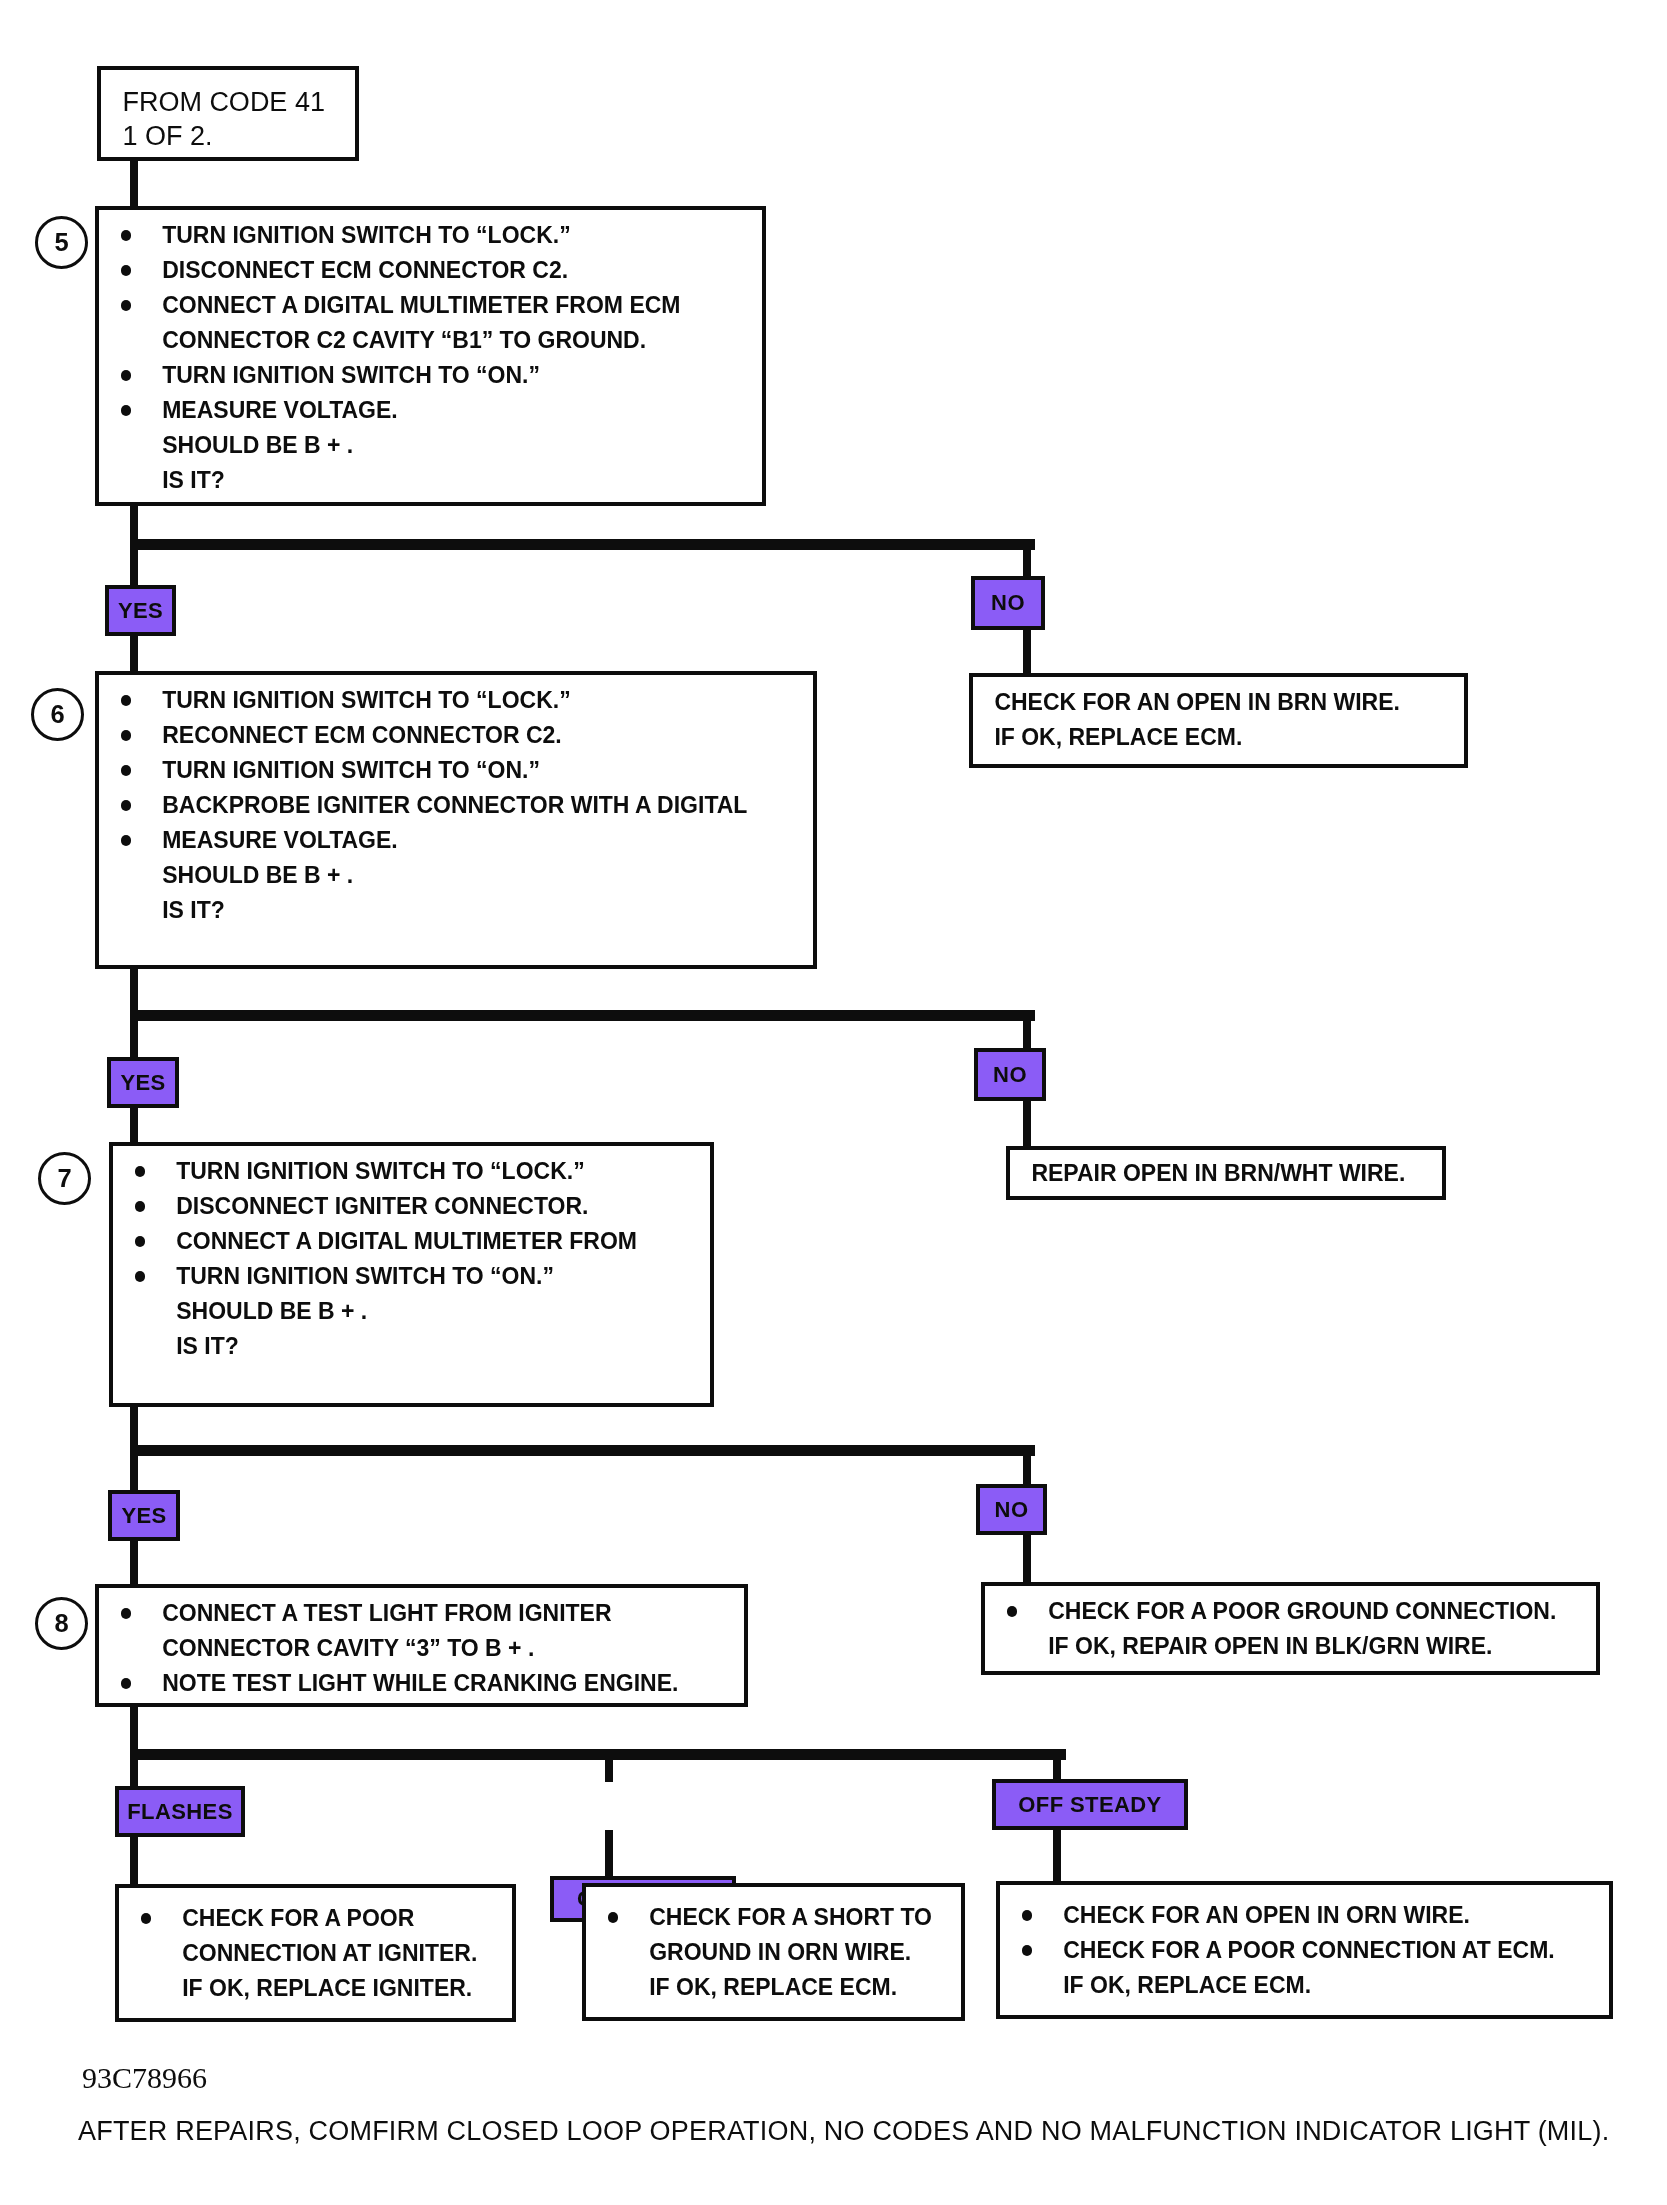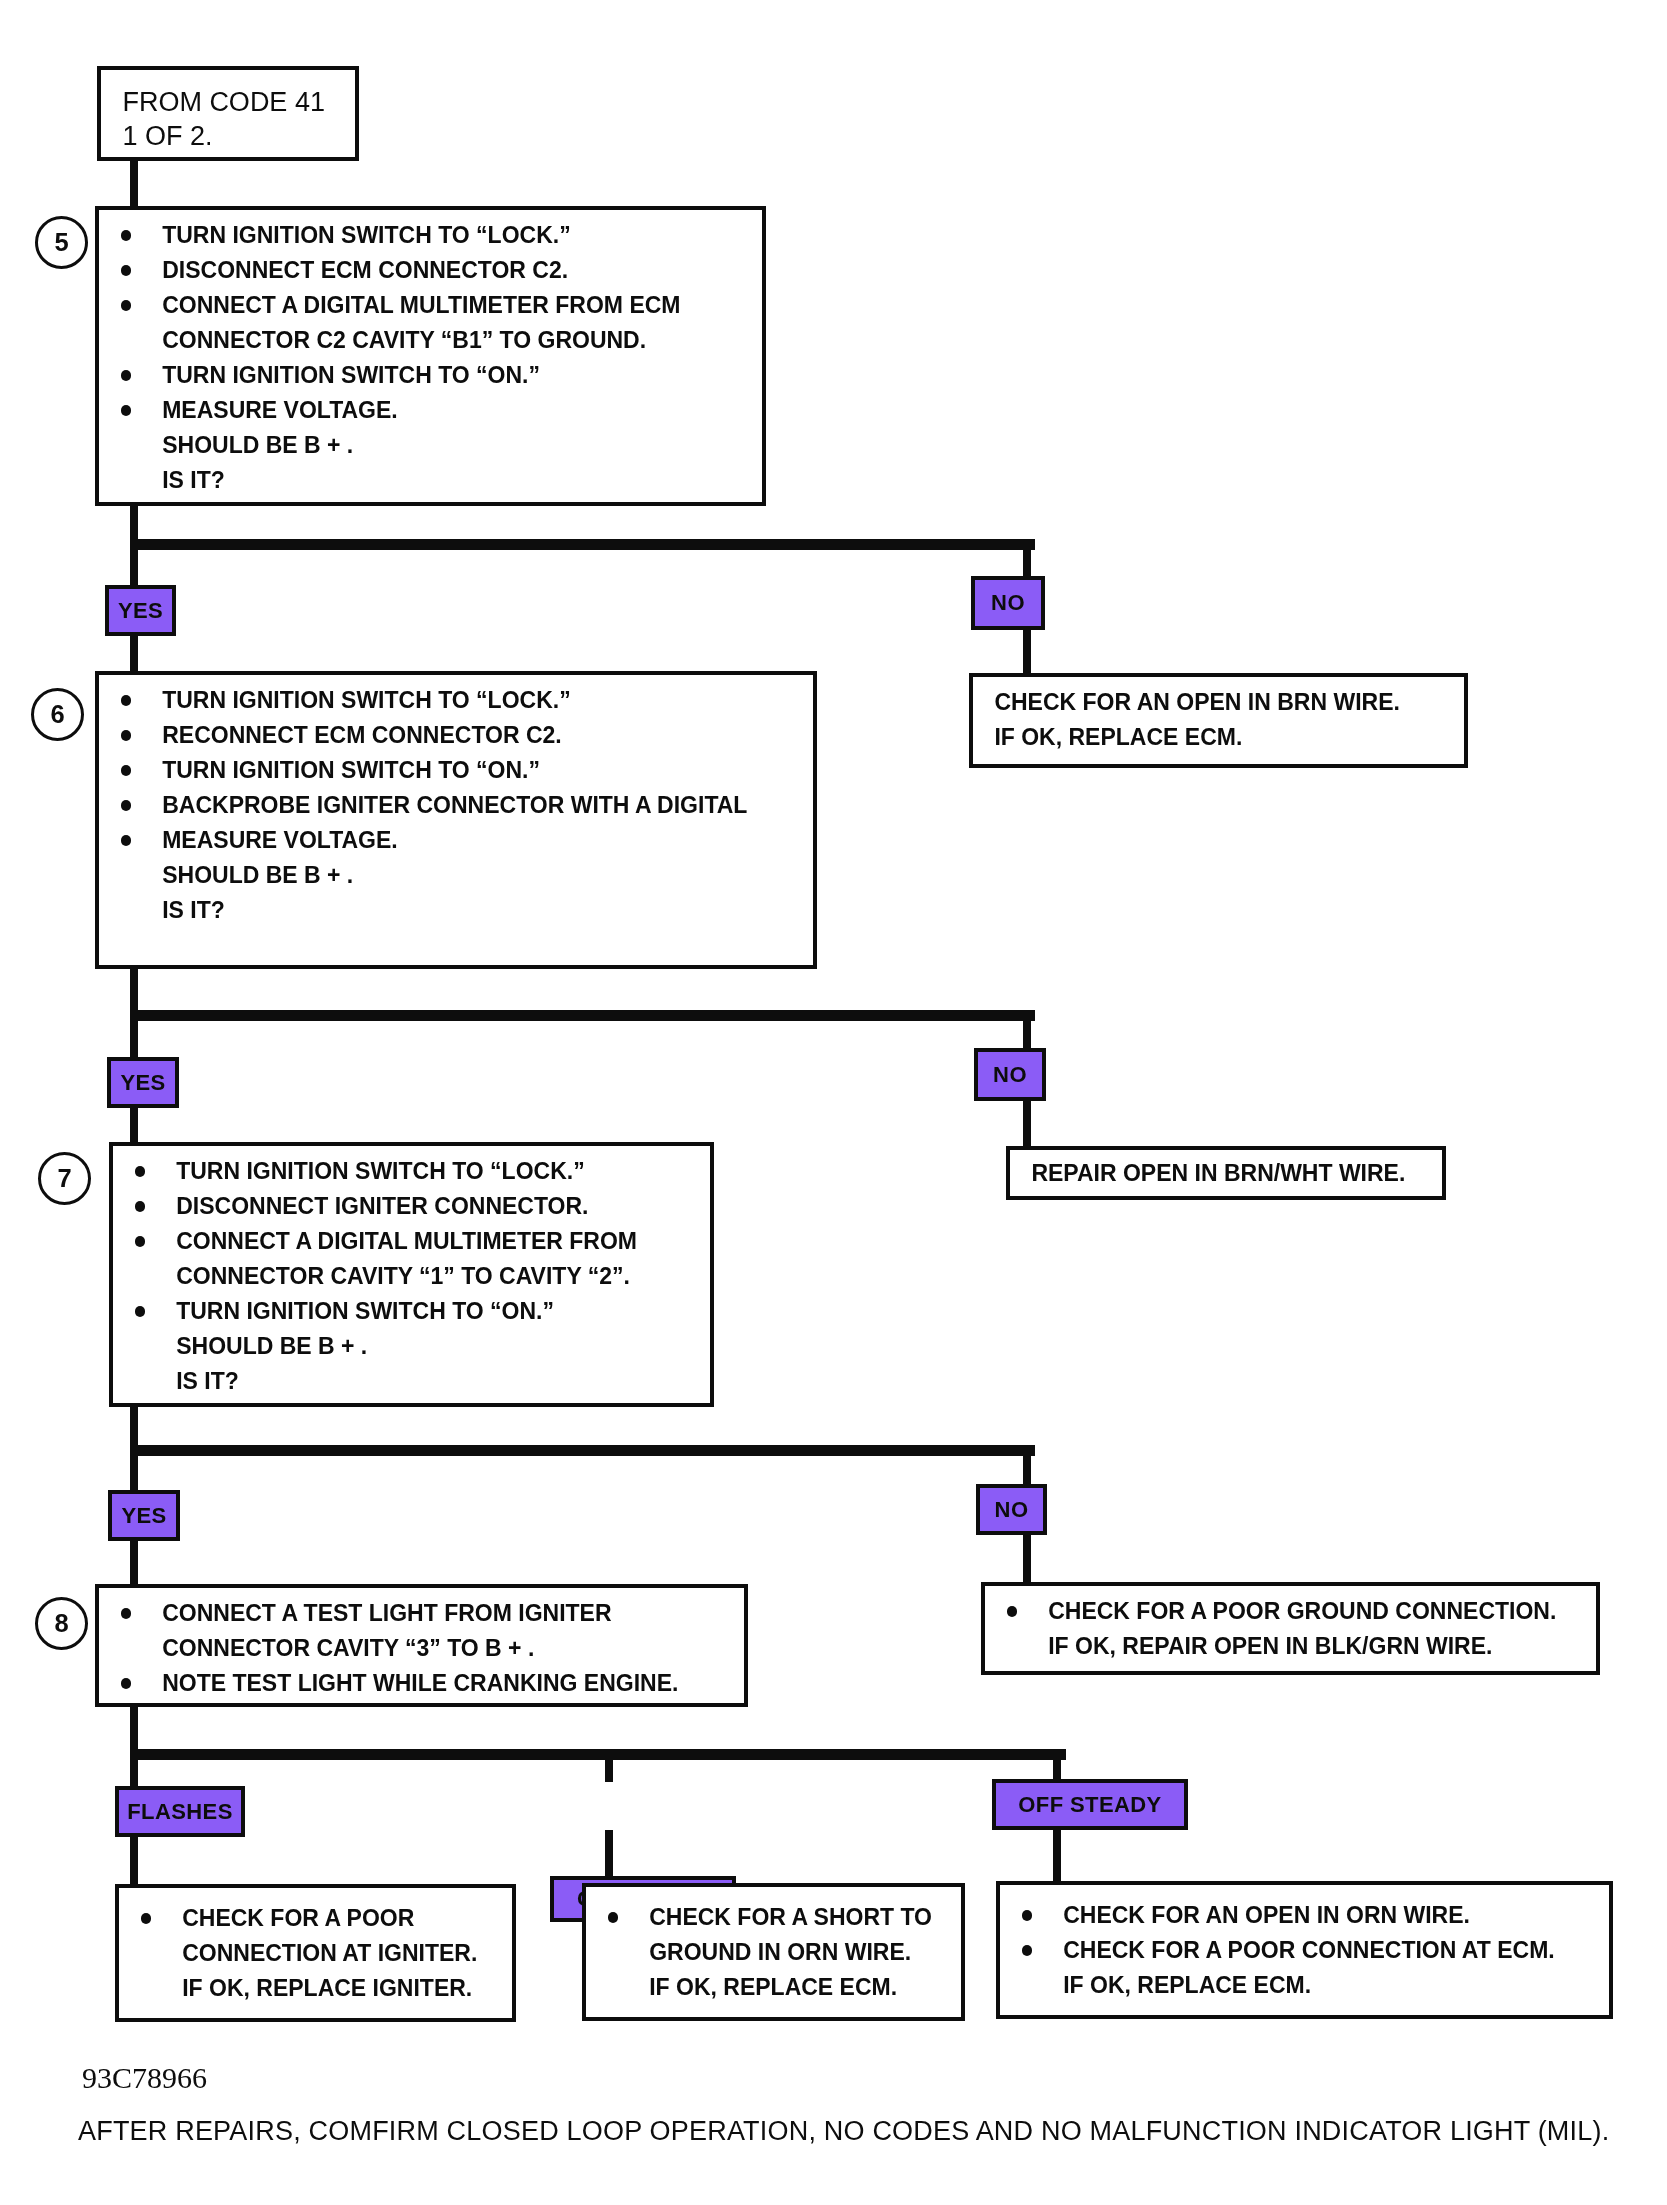--- a/index.html
+++ b/index.html
@@ -165,24 +165,20 @@
       </div>
     <div class="brow">
         <span class="dot"></span>
         <span class="t">DISCONNECT IGNITER CONNECTOR.</span>
       </div>
     <div class="brow">
         <span class="dot"></span>
         <span class="t">CONNECT A DIGITAL MULTIMETER FROM</span>
       </div>
     <div class="brow">
-        <span class="dot nodot"></span>
-        <span class="t">CONNECTOR CAVITY “1” TO CAVITY “2”.</span>
-      </div>
-    <div class="brow">
         <span class="dot"></span>
         <span class="t">TURN IGNITION SWITCH TO “ON.”</span>
       </div>
     <div class="brow">
         <span class="dot nodot"></span>
         <span class="t">SHOULD BE B + .</span>
       </div>
     <div class="brow">
         <span class="dot nodot"></span>
         <span class="t">IS IT?</span>

